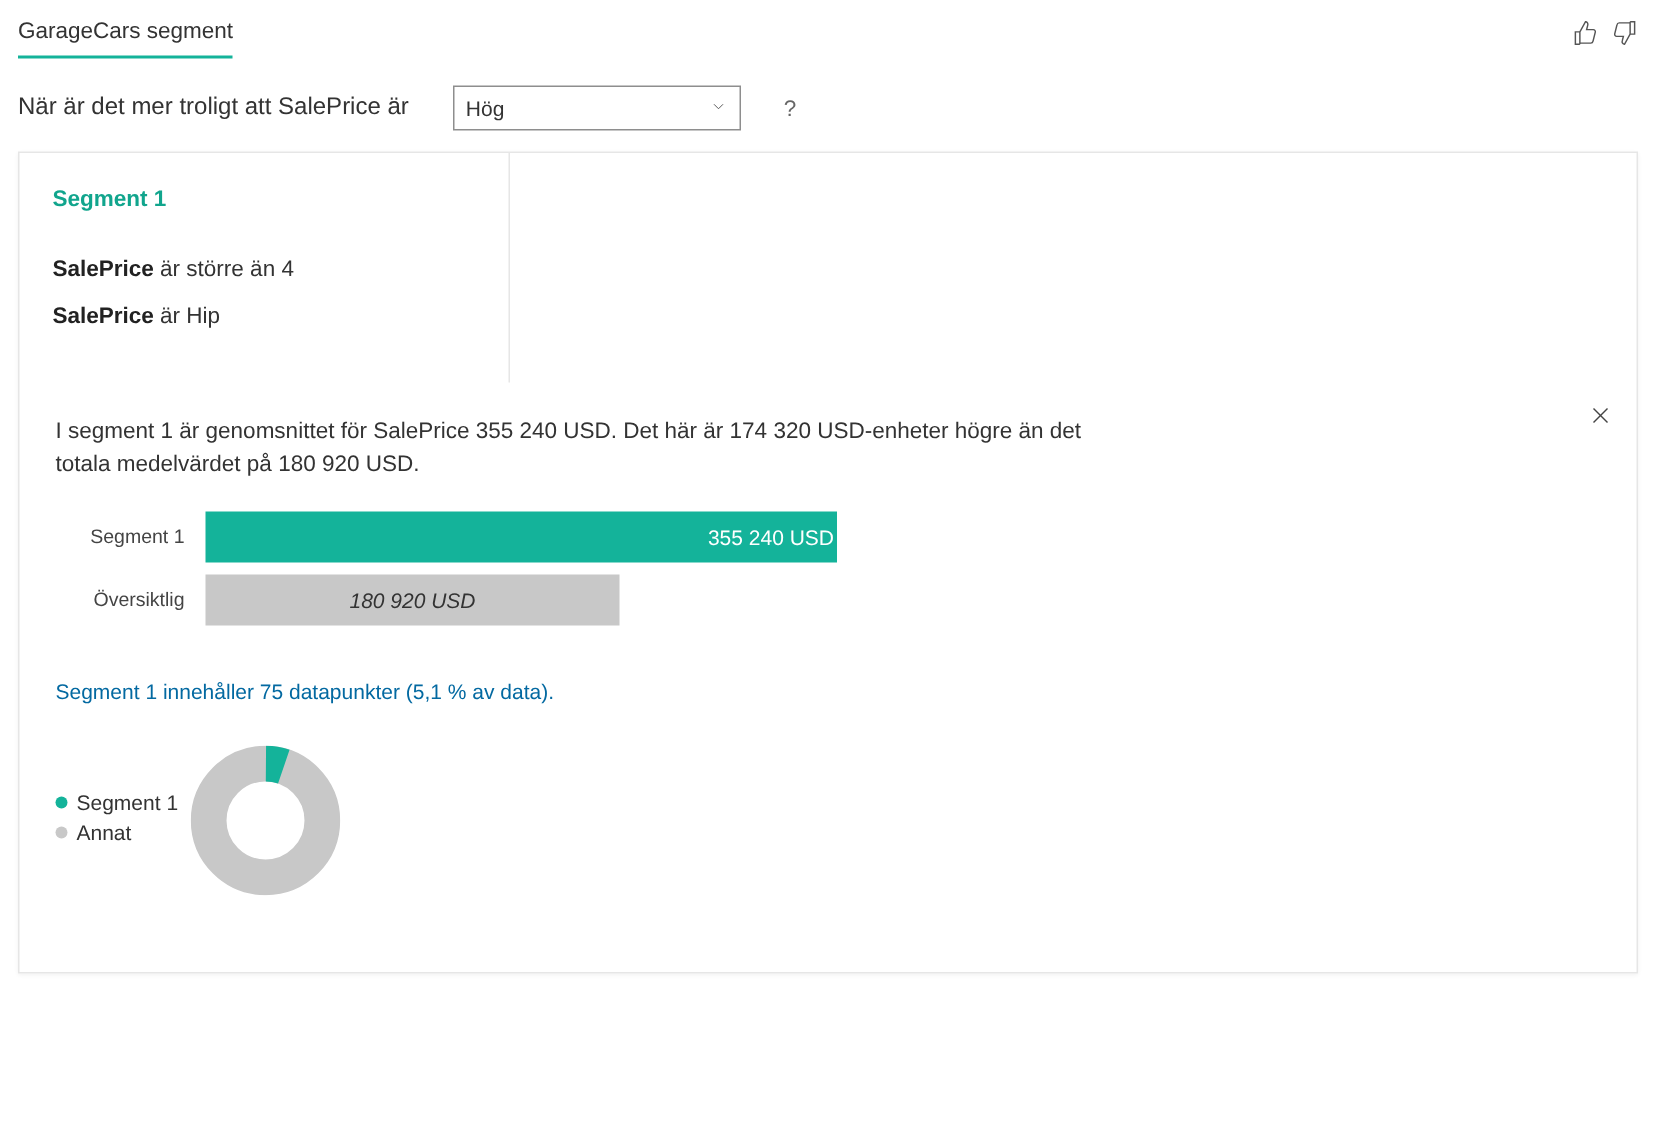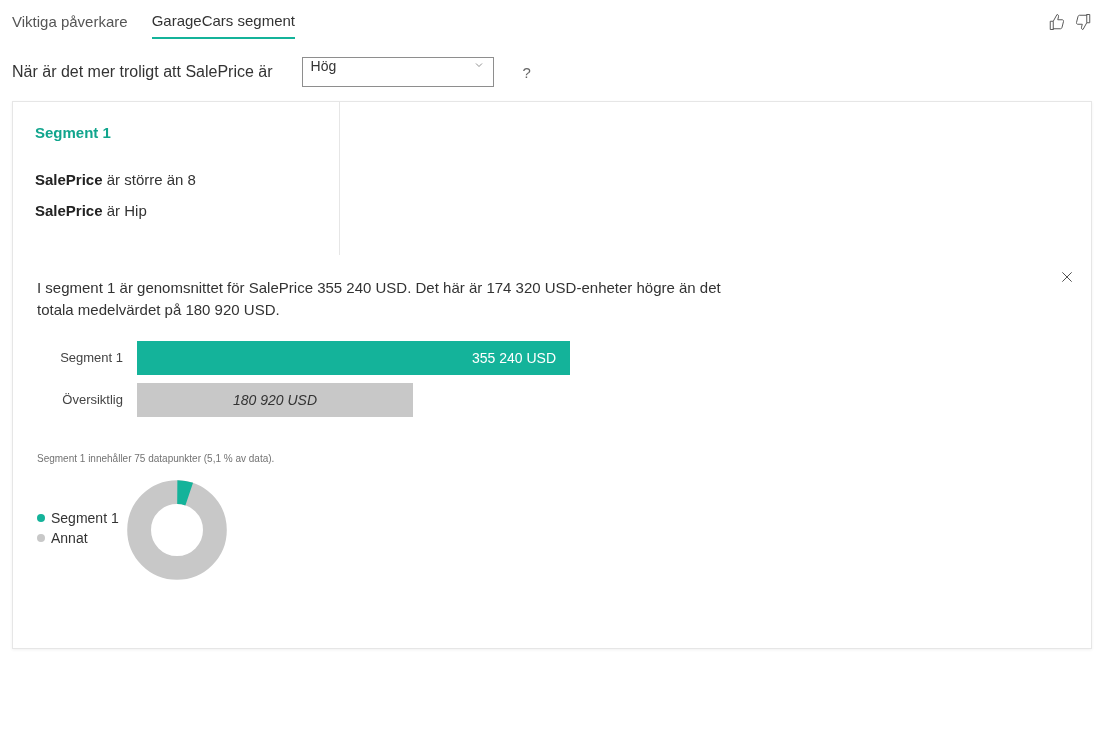--- a/index.html
+++ b/index.html
@@ -43,20 +43,21 @@
     display: flex;
     align-items: center;
     padding: 16px 12px 14px 12px;
     gap: 29px;
     font-size: 16px;
     color: #333;
   }
   .question-row .q-text { white-space: nowrap; }
   .dropdown {
     display: flex;
+    align-items: center;
     justify-content: space-between;
     width: 174px;
     height: 28px;
     border: 1px solid #8e8e8e;
     padding: 0 8px;
     font-size: 14px;
     color: #333;
     background: #fff;
     cursor: pointer;
   }
@@ -135,27 +136,27 @@
   .bar-track { position: relative; height: 34px; }
   .bar-fill {
     height: 34px;
     display: flex;
     align-items: center;
     justify-content: center;
     color: #fff;
     font-size: 14px;
     white-space: nowrap;
   }
-  .bar-fill.green { background: #14b39a; width: 419px; justify-content: flex-end; padding-right: 14px; }
+  .bar-fill.green { background: #14b39a; width: 419px; justify-content: flex-end; padding-right: 2px; }
   .bar-fill.grey { background: #c8c8c8; width: 276px; justify-content: center; color: #333; font-style: italic; }
   .datapoints-text {
-    font-size: 10px;
-    color: #737373;
+    font-size: 14px;
+    color: #0369a1;
     margin-top: 36px;
-    margin-bottom: 16px;
+    margin-bottom: 28px;
   }
   .donut-row {
     display: flex;
     align-items: flex-start;
     gap: 8px;
   }
   .donut-legend {
     font-size: 14px;
     color: #333;
     padding-top: 30px;
@@ -165,21 +166,20 @@
   .dot.green { background: #14b39a; }
   .dot.grey { background: #c8c8c8; }
   .donut-chart { width: 100px; height: 100px; }
 </style>
 </head>
 <body>
 
 <div class="container">
 
   <div class="tabs">
-    <div class="tab">Viktiga påverkare</div>
     <div class="tab active">GarageCars segment</div>
     <div class="feedback">
       <span>
         <svg viewBox="0 0 24 24">
             <path d="M7 22V11l5-9c1.5 0 2.5 1.5 2 3l-1 4h6c1 0 2 1 1.7 2.2l-2 8c-.2.9-1 1.8-2 1.8H7z"></path>
             <path d="M7 11H3v11h4"></path>
           </svg>
       </span>
       <span>
         <svg viewBox="0 0 24 24">
@@ -203,21 +203,21 @@
     <span class="help-icon">?</span>
   </div>
 
 
   <div class="card">
 
     <div class="card-left">
       <div class="seg-title">Segment 1</div>
       <div class="cond-row">
         <span class="field">SalePrice</span>
-        <span class="op">är större än 8</span>
+        <span class="op">är större än 4</span>
       </div>
       <div class="cond-row">
         <span class="field">SalePrice</span>
         <span class="op">är Hip</span>
       </div>
     </div>
 
     <div class="card-right">
       <span class="close-x">
         <svg viewBox="0 0 24 24">

